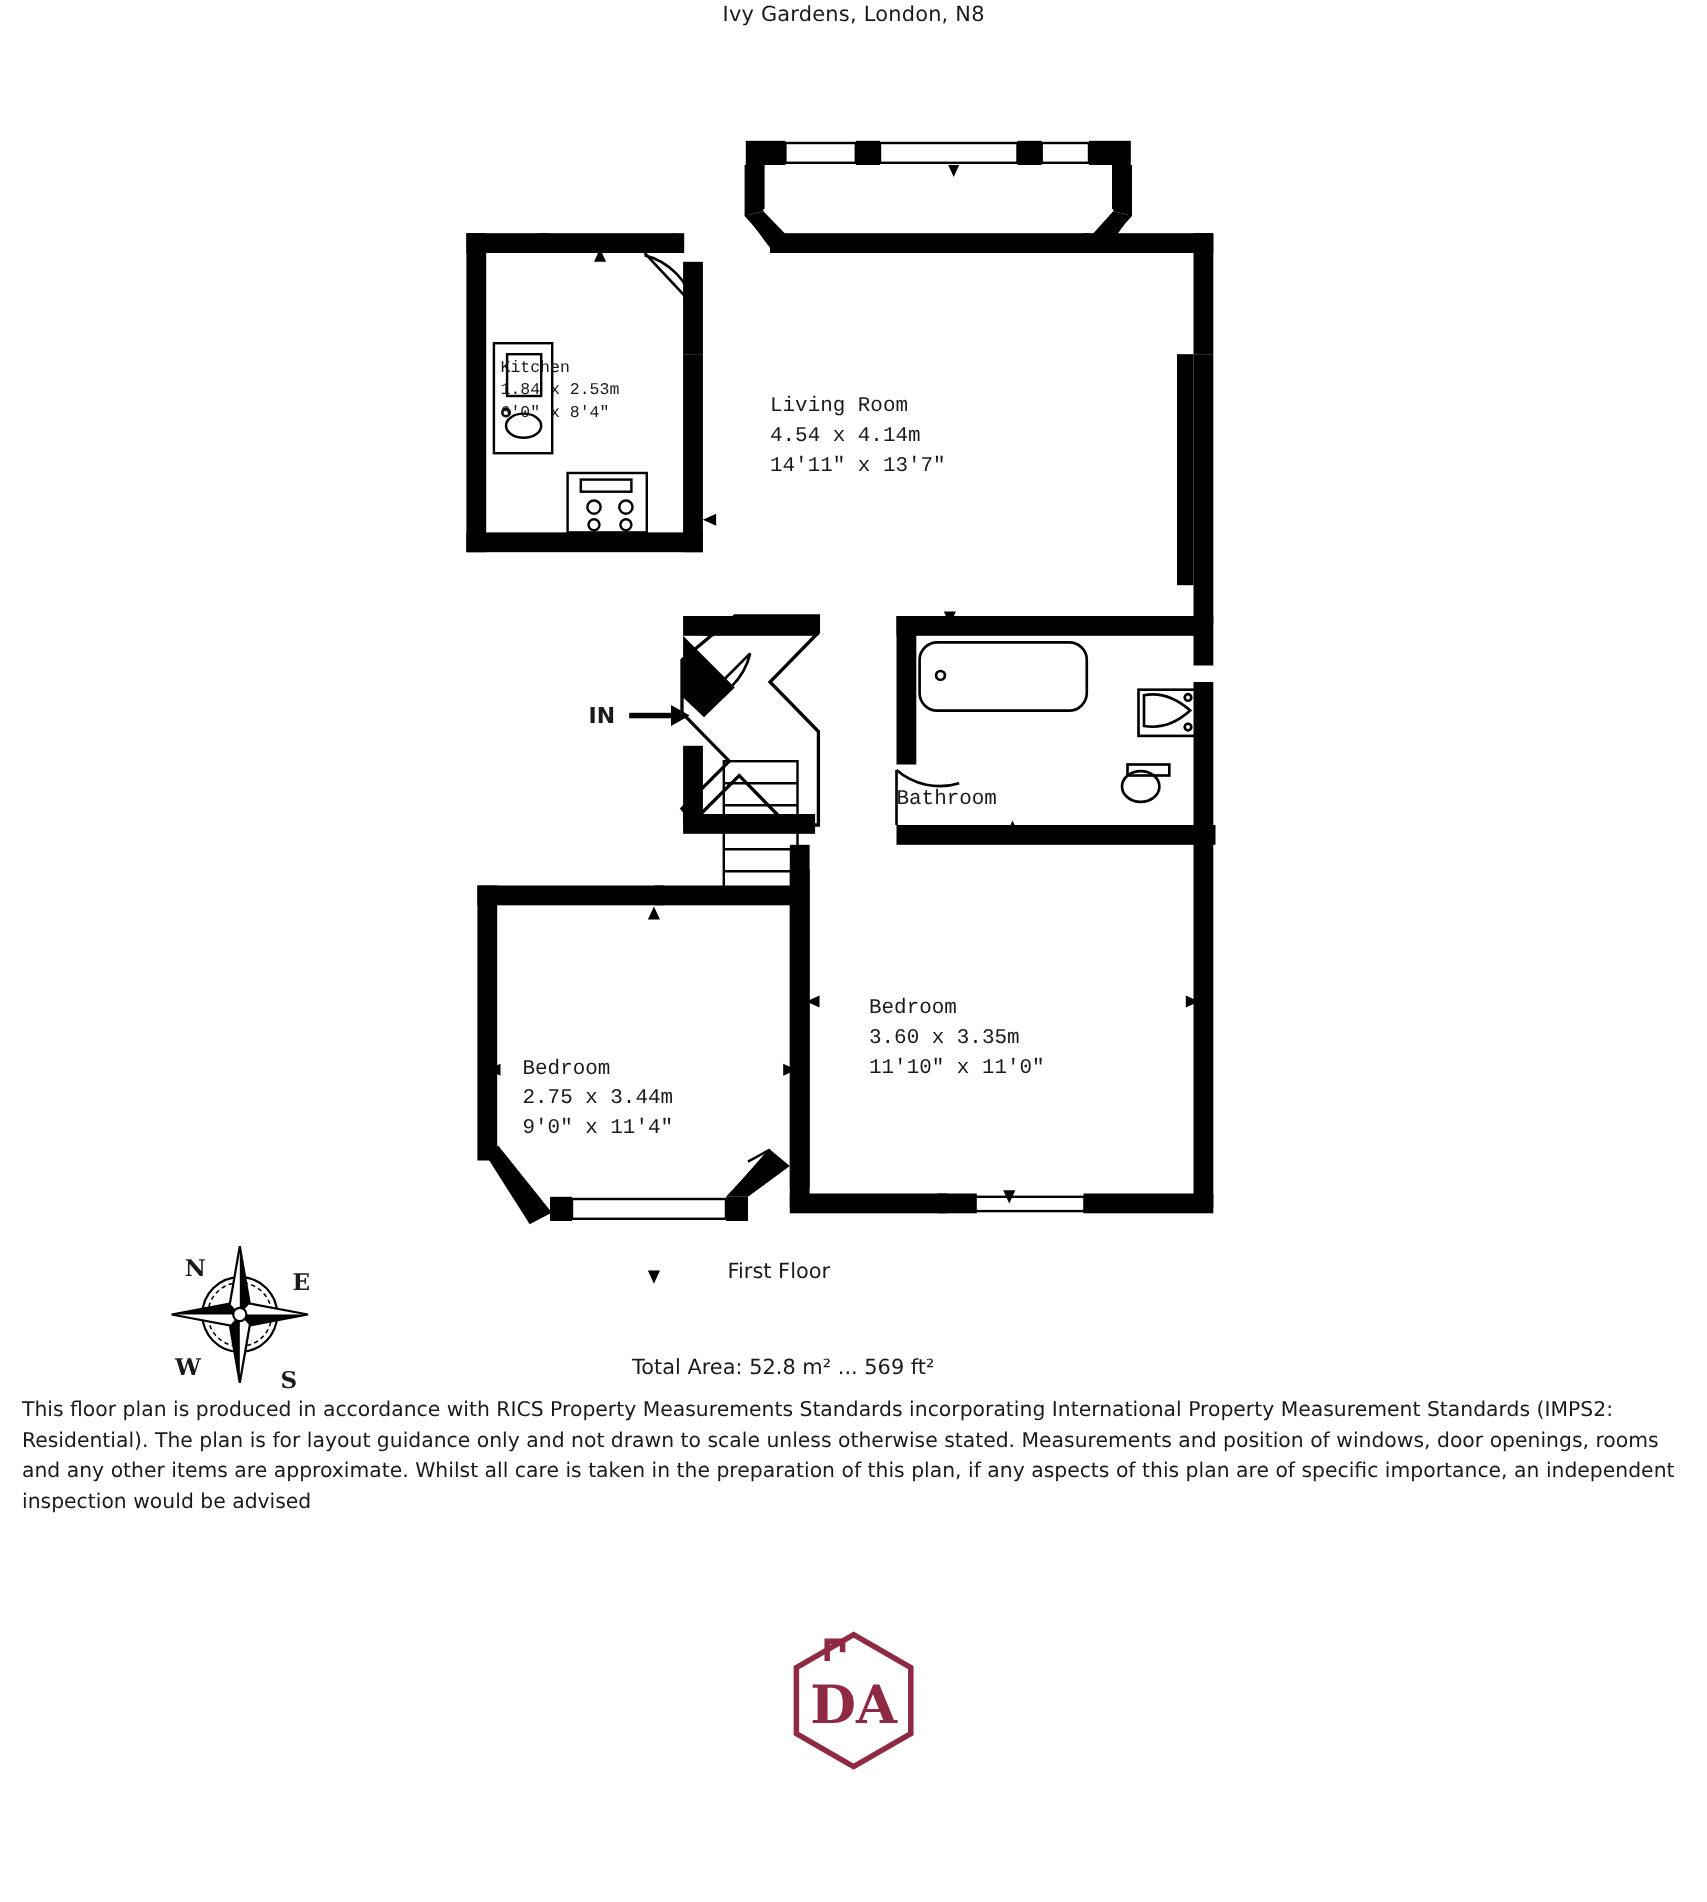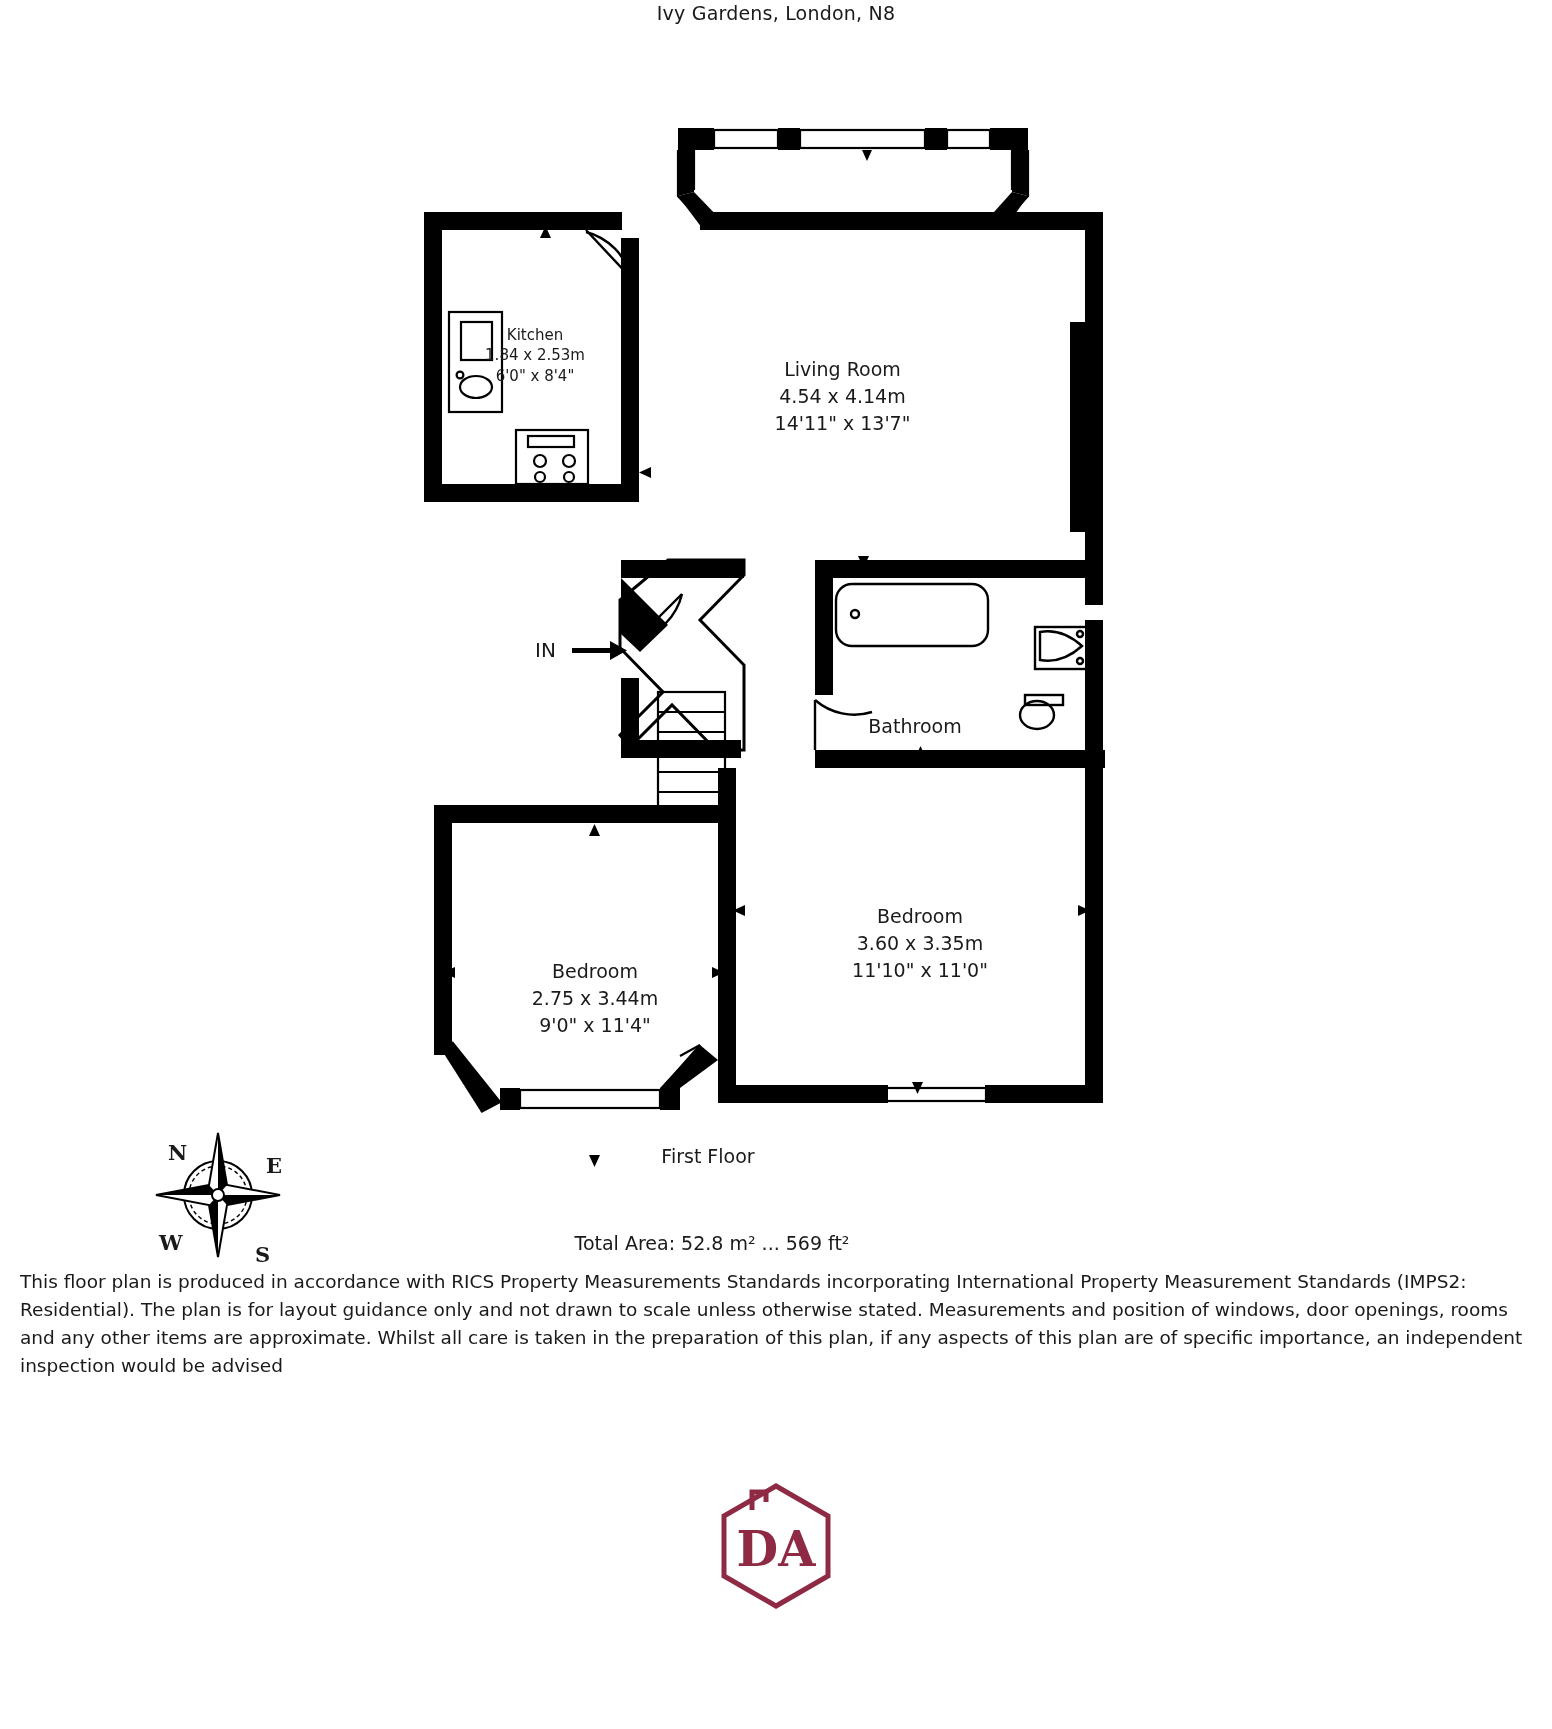--- a/index.html
+++ b/index.html
@@ -68,34 +68,35 @@
     gap: 14px;
   }
   .brand-name {
     font-size: 52px;
     color: #8f2a44;
     font-family: "DejaVu Serif", "Liberation Serif", serif;
     letter-spacing: 0.5px;
   }
   .room-label {
     position: absolute;
-    text-align: center;
+    text-align: left;
     font-size: 19px;
     line-height: 1.42;
     white-space: nowrap;
+    font-family: Liberation Mono, monospace;
   }
   .room-label.small {
     font-size: 15px;
     line-height: 1.35;
   }
   .room-label .nm { display: block; }
   .in-label {
     position: absolute;
     font-size: 20px;
-    font-weight: 400;
+    font-weight: 700;
   }
   .compass-letter {
     position: absolute;
     font-family: "DejaVu Serif", "Liberation Serif", serif;
     font-weight: bold;
     font-size: 21px;
   }
 </style>
 </head>
 <body>

